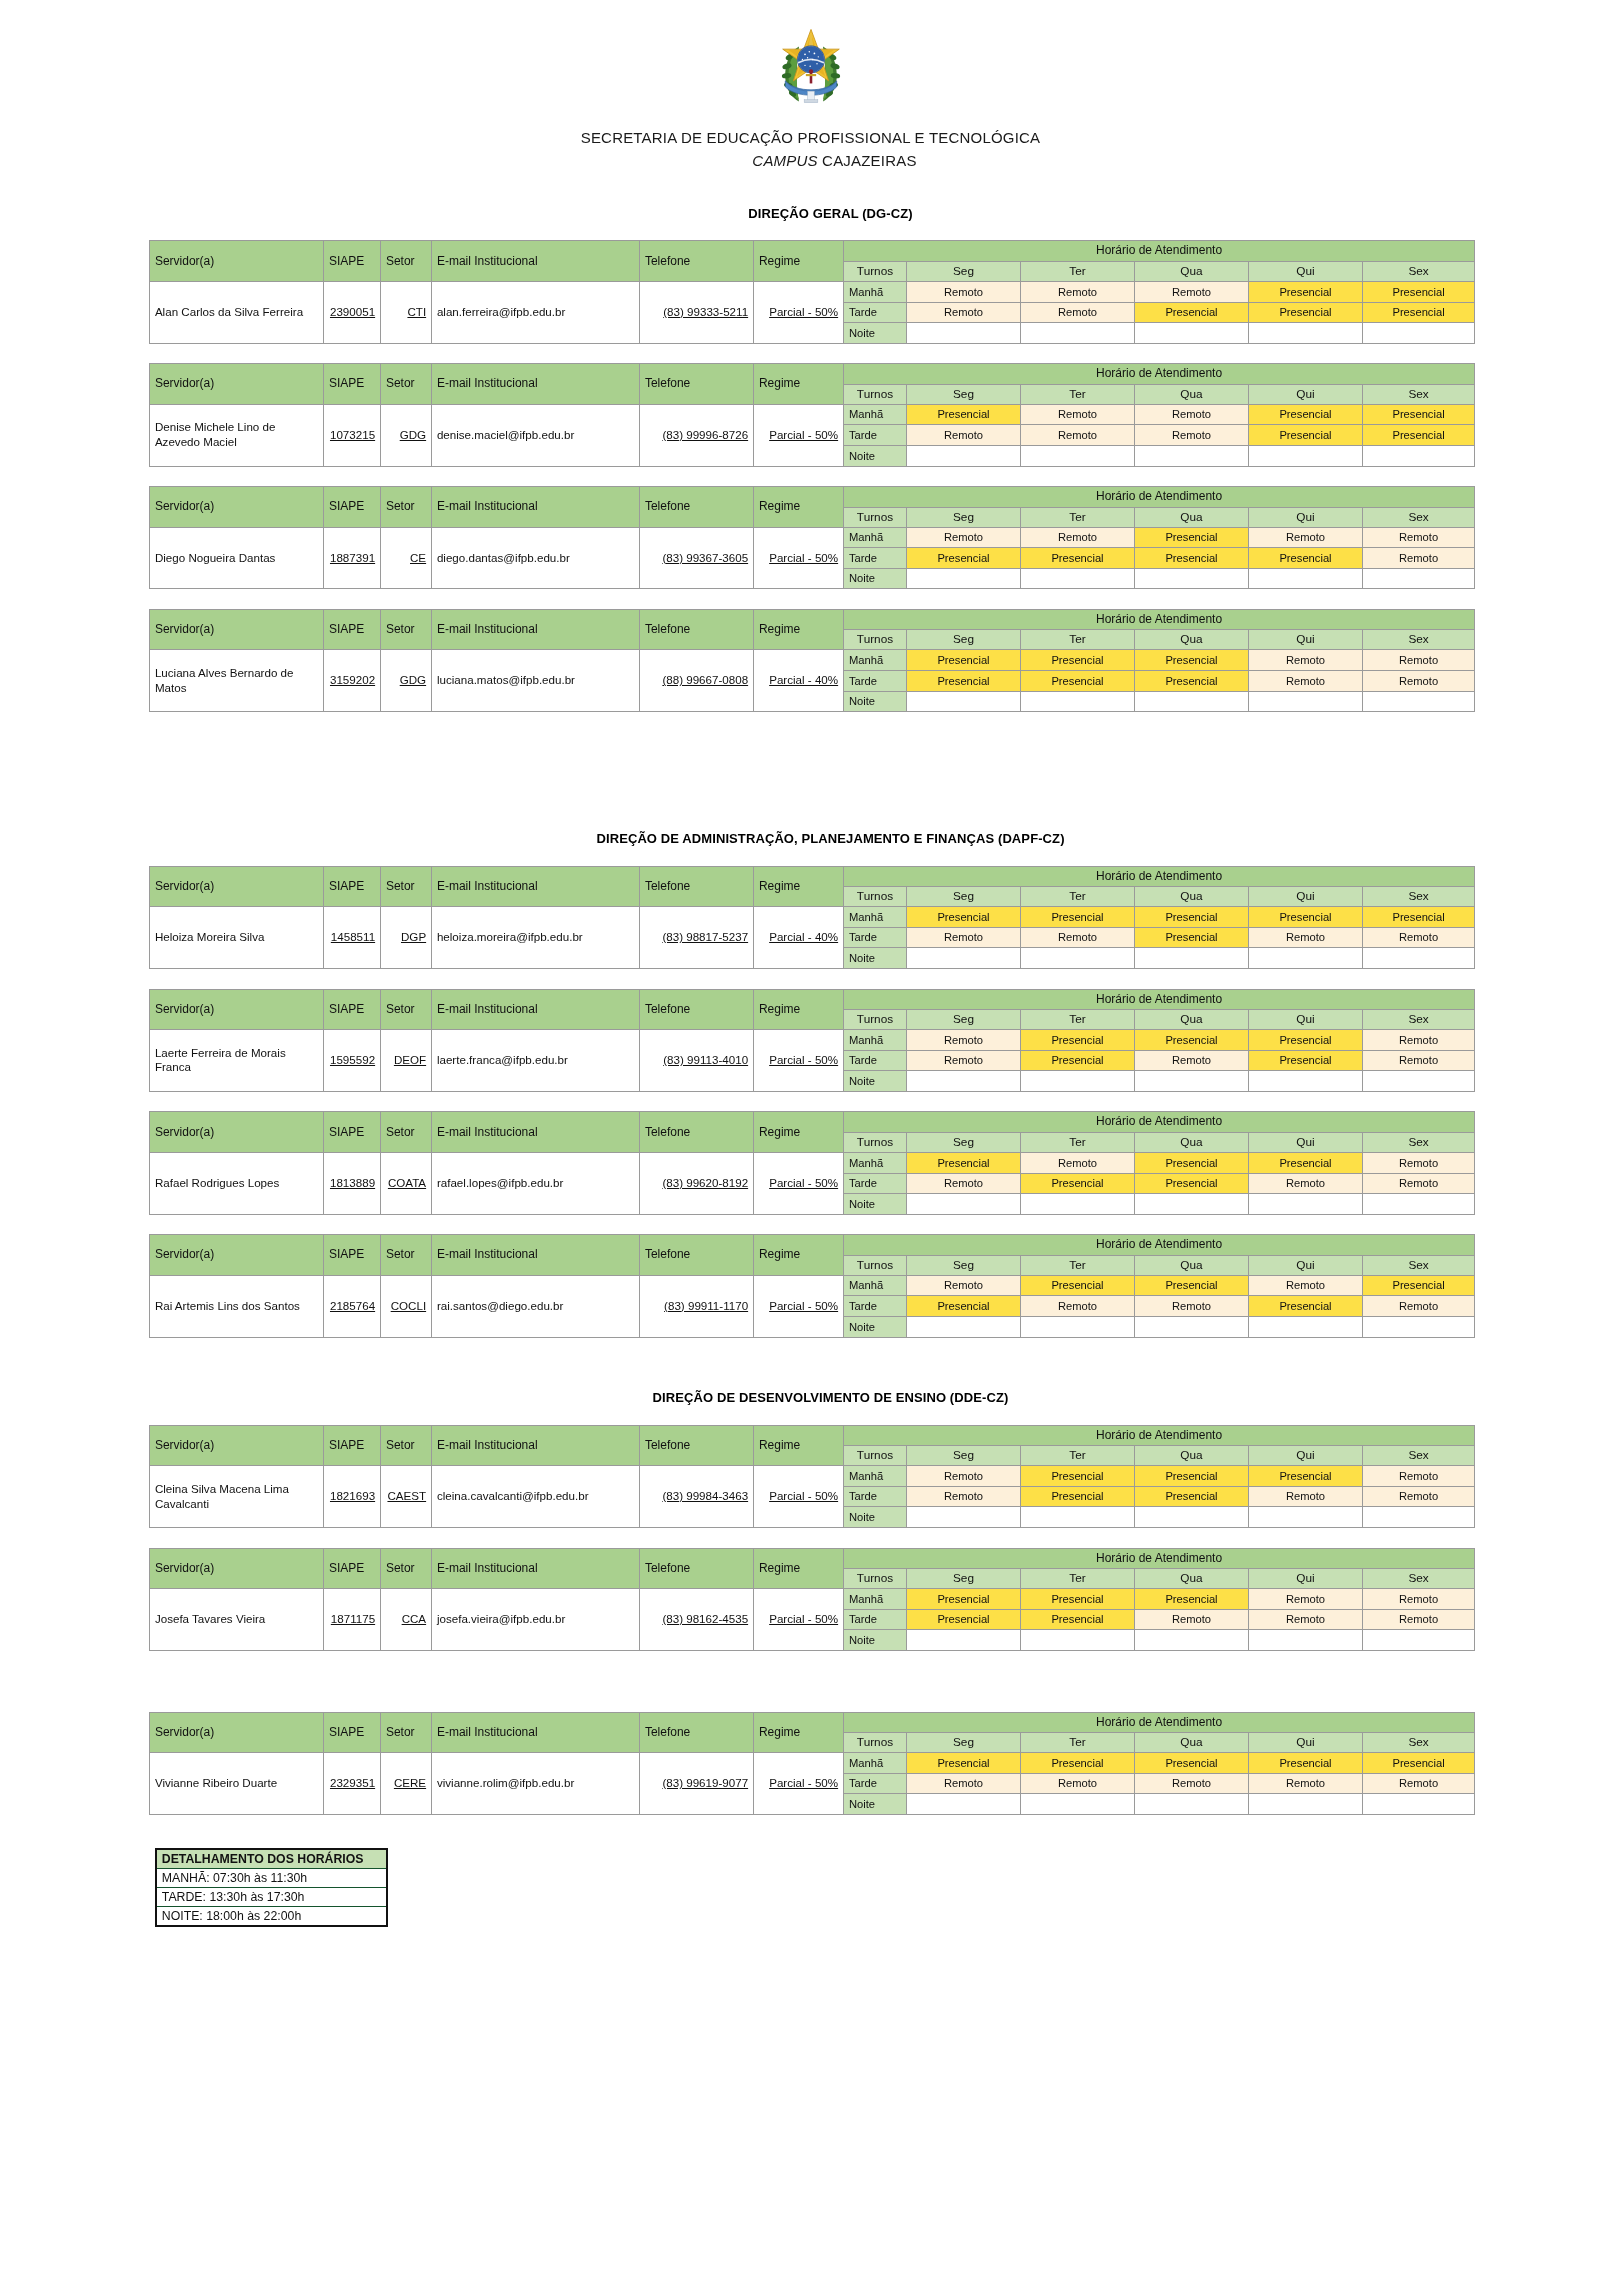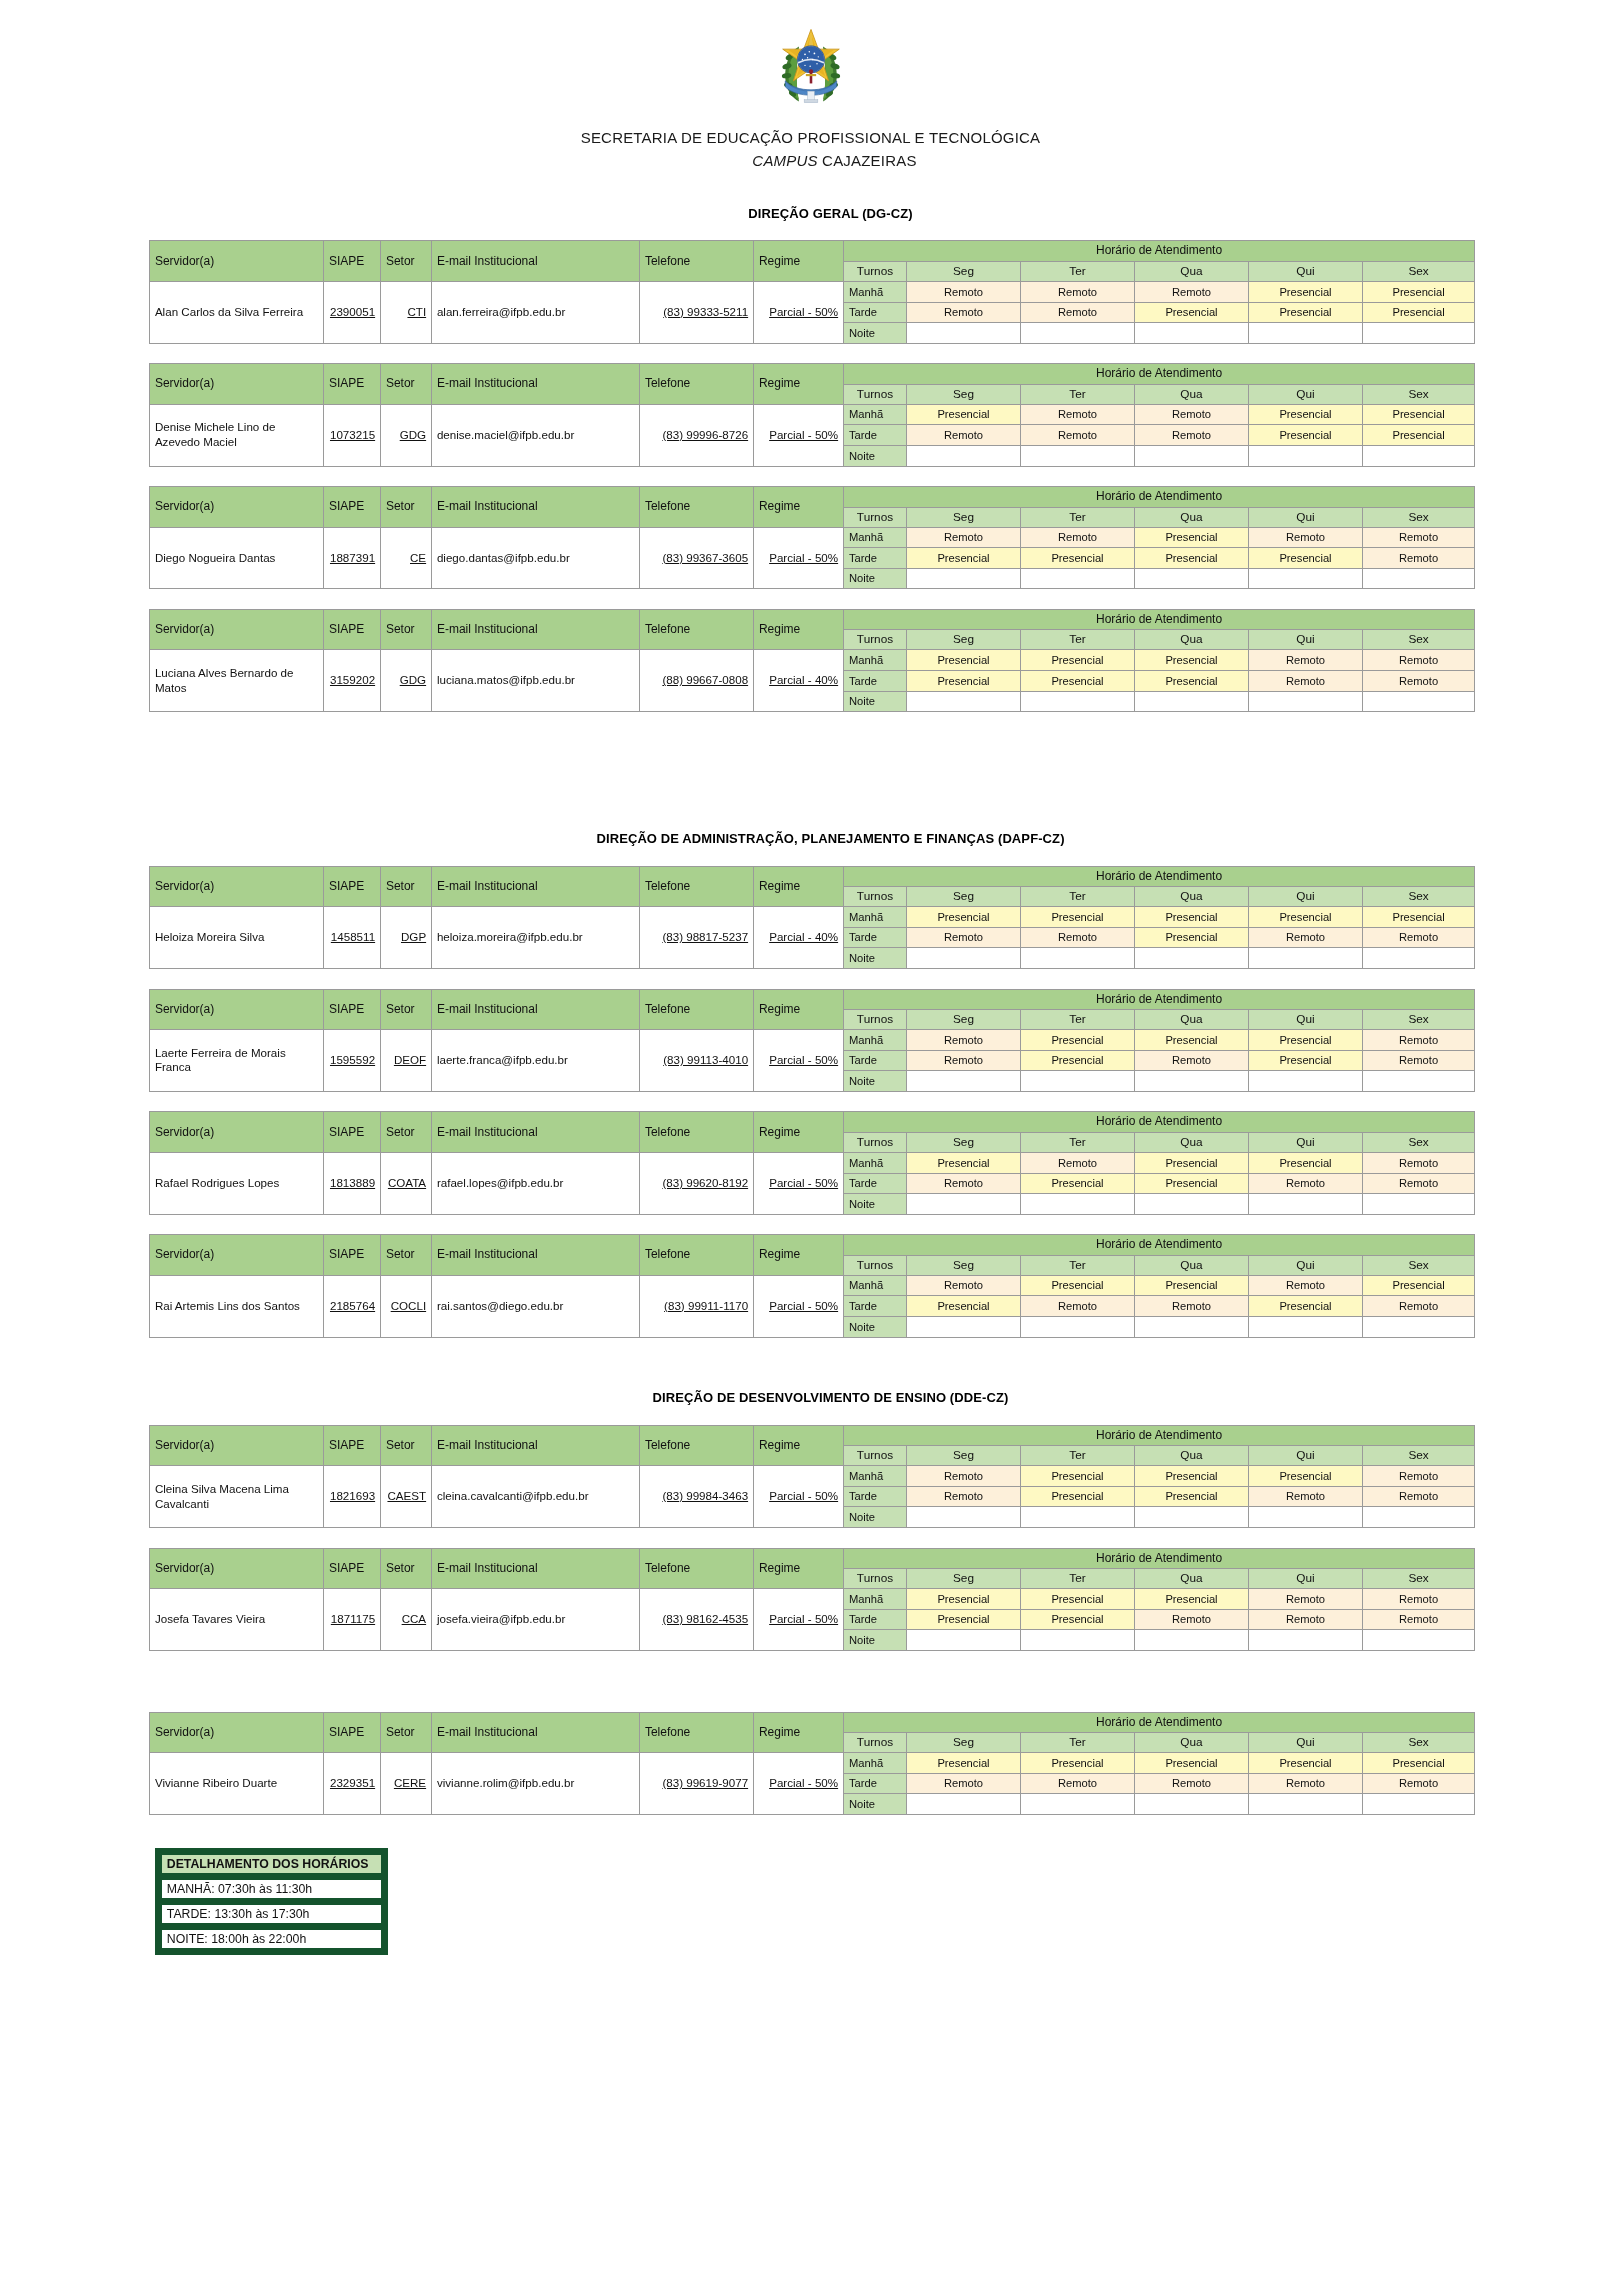--- a/index.html
+++ b/index.html
@@ -87,39 +87,39 @@
     text-align: left;
     font-size: 11.2px;
     padding-left: 5.9px;
     height: 20.6px;
     white-space: nowrap;
   }
   .info { text-align: left; font-size: 11.6px; }
   .info.c { text-align: right; text-decoration: underline; }
   .cell { text-align: center; font-size: 11.2px; height: 20.6px; }
   .cell.remoto { background: #fdf0da; }
-  .cell.presencial { background: #fef9c3; }
+  .cell.presencial { background: #fde047; }
   .cell.vazio { background: #ffffff; }
 
   .gap-sm { height: 19.6px; }
   .gap-md { height: 33px; }
   .gap-lg { height: 61px; }
   .gap-xl { height: 86px; }
 
   
   .legend-wrap { width: 1323px; margin: 0 auto; padding-top: 13.7px; }
   table.legend {
     border-collapse: collapse;
     table-layout: fixed;
     width: 233px;
     margin-left: 5.9px;
     border: 2.5px solid #111;
   }
   table.legend td {
-    border: 7px solid #14532d;
+    border: 1px solid #14532d;
     padding: 2px 4.9px;
     font-size: 12.3px;
     height: 15px;
     white-space: nowrap;
   }
   table.legend td.lg-hdr {
     background: #c6e0b4;
     font-weight: bold;
     font-size: 12.3px;
   }

